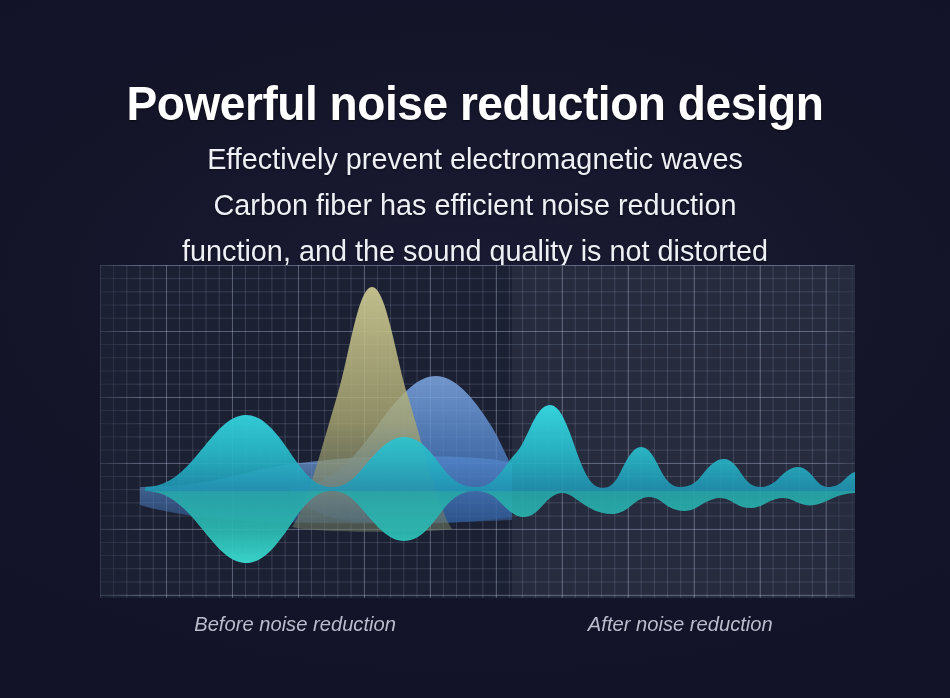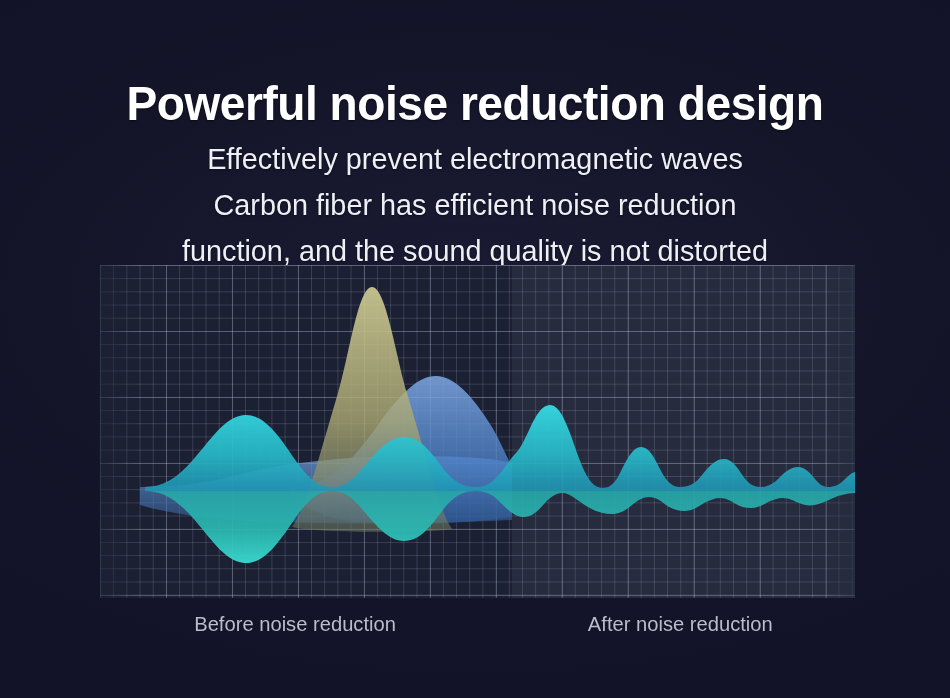--- a/index.html
+++ b/index.html
@@ -62,21 +62,21 @@
   }
   .grid.coarse{
     background-image:
       linear-gradient(to right, rgba(190,202,226,0.26) 1px, transparent 1px),
       linear-gradient(to bottom, rgba(190,202,226,0.26) 1px, transparent 1px);
     background-size:66px 66px;
   }
   .wave-svg{position:absolute;inset:0;width:755px;height:333px;}
 
   .captions{
-    position:absolute;top:612px;left:0;width:950px;height:34px;
+    position:absolute;top:612px;left:0;width:950px;height:34px;font-style:italic;
   }
   .cap{
     position:absolute;
     color:#b9bdcc;
     font-size:21px;
     transform:scaleX(0.96);
     white-space:nowrap;
   }
   .cap-before{left:190px;top:0;}
   .cap-after{left:584px;top:0;}

